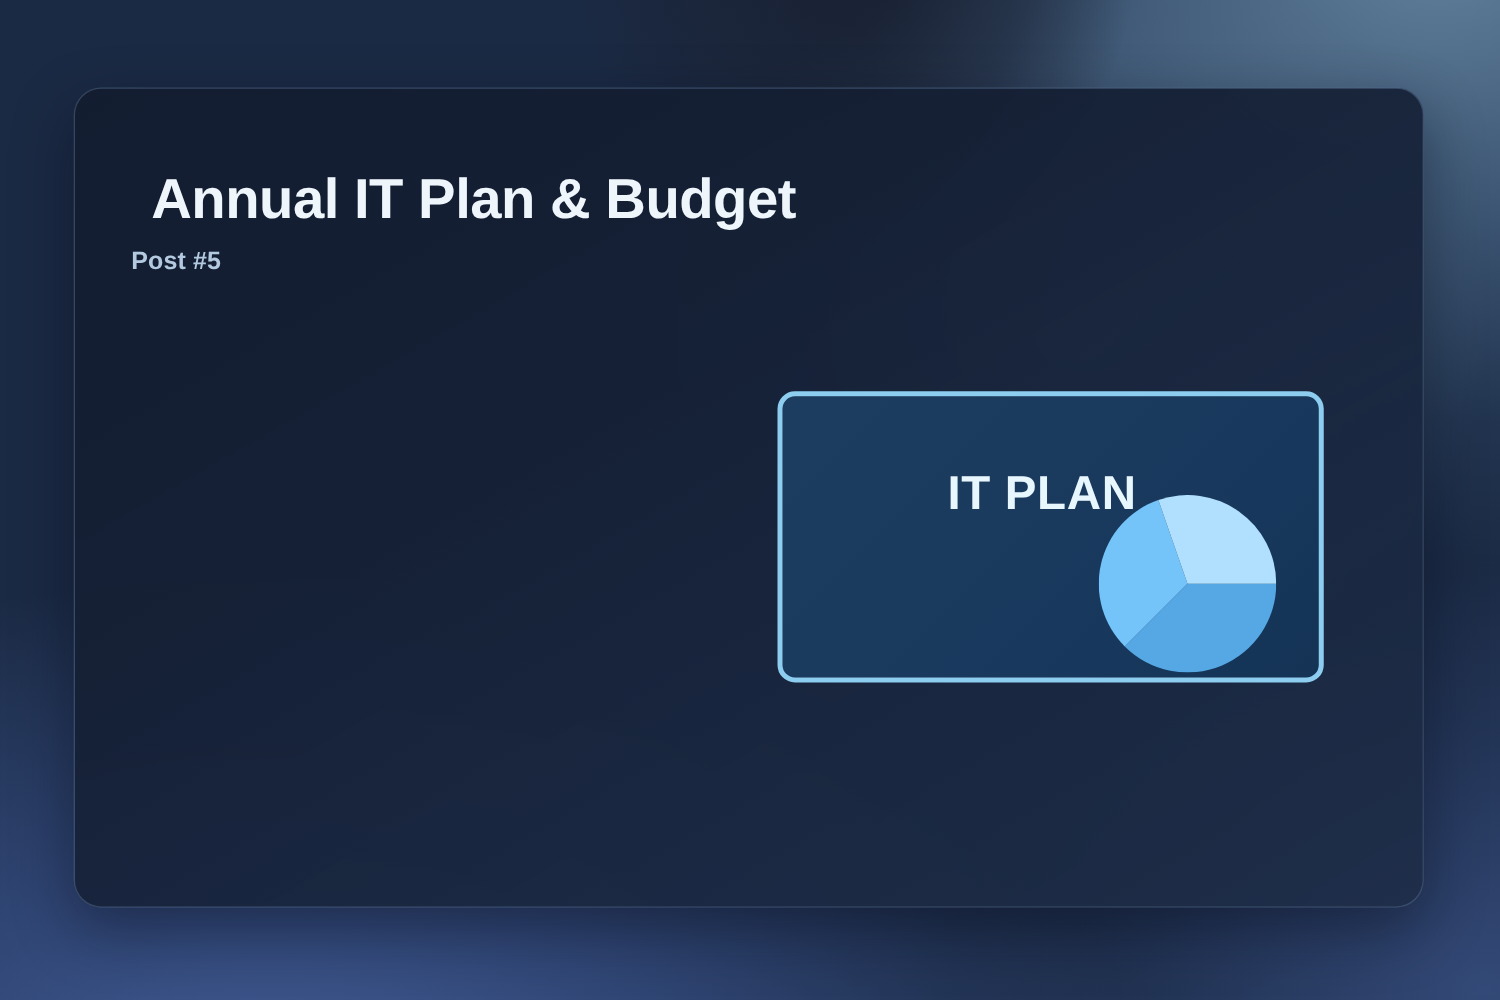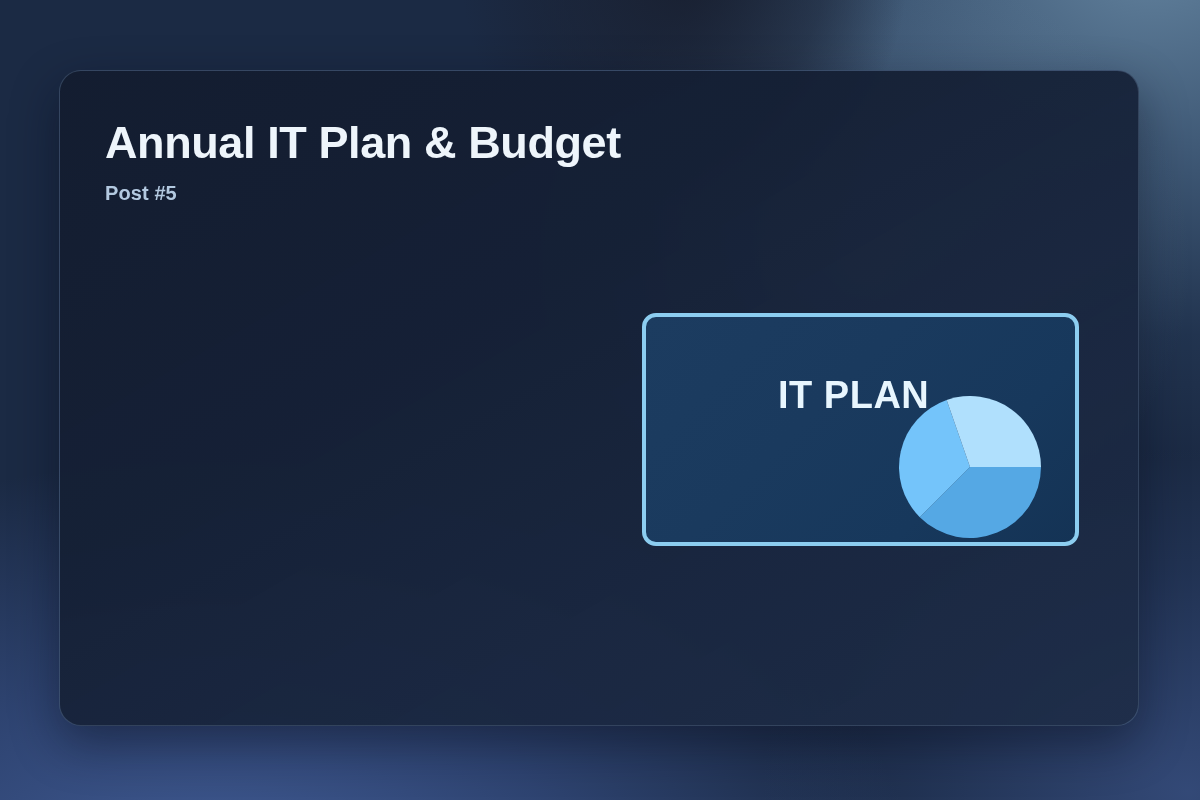--- a/index.html
+++ b/index.html
@@ -96,41 +96,41 @@
     box-shadow: 0 18px 48px rgba(6,12,26,0.45);
   }
 
   
   #heading {
     position: absolute;
     left: 45px;
     top: 48px;
   }
   #page-title {
-    margin: 0;
+    margin: 16px;
     font-size: 45px;
     font-weight: bold;
     line-height: 1.05;
     letter-spacing: -0.4px;
     color: #eef5fb;
     white-space: nowrap;
   }
   #page-subtitle {
     margin: 16px 0 0 0;
     font-size: 20px;
     font-weight: bold;
     letter-spacing: 0.1px;
     color: #b3c9e0;
     white-space: nowrap;
   }
 
   
   #illustration-card {
     position: absolute;
-    left: 582px;
+    left: 562px;
     top: 242px;
     width: 437px;
     height: 233px;
     box-sizing: border-box;
     border: 4px solid #8ccdf0;
     border-radius: 14px;
     background:
       linear-gradient(135deg,
         #1c3c60 0%,
         #1a3a5e 40%,

